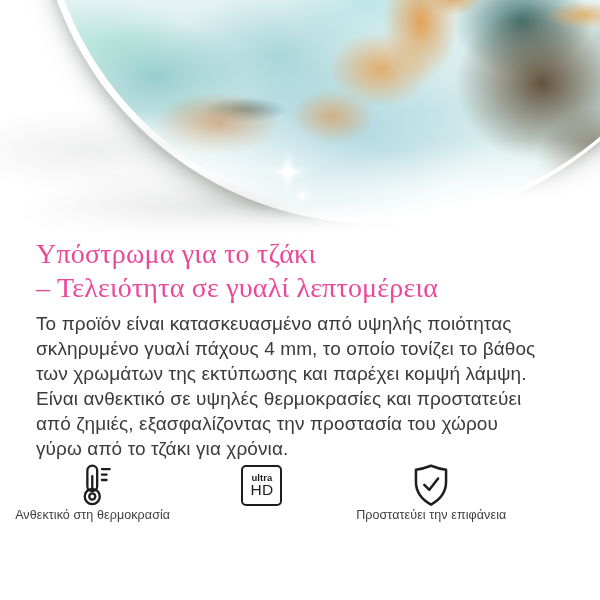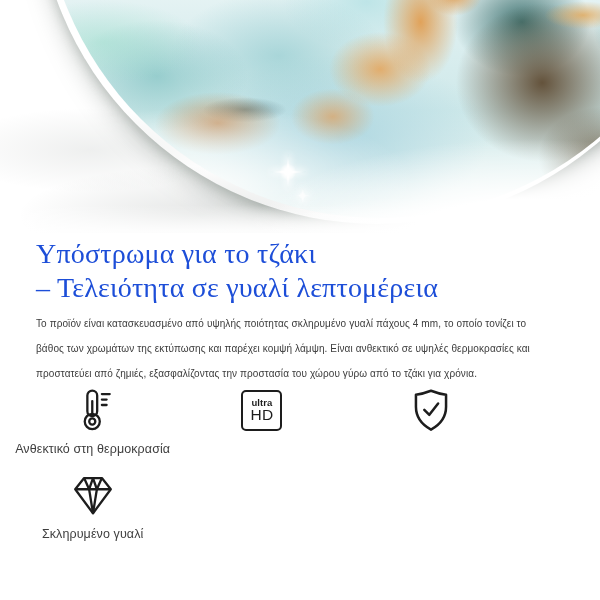--- a/index.html
+++ b/index.html
@@ -70,37 +70,37 @@
     position:absolute;inset:28%;border-radius:50%;
     background:radial-gradient(circle,#fff 0 30%, rgba(255,255,255,0) 75%);
   }
   .s1{left:270px;top:154px;width:36px;height:36px;}
   .s2{left:294px;top:187px;width:17px;height:17px;opacity:.85;}
 
   
   .heading{
     margin:0;padding:4px 36px 0 36px;
     font-family:"Liberation Serif","DejaVu Serif",serif;
-    font-weight:400;font-size:28px;line-height:34px;color:#1d4ed8;
+    font-weight:400;font-size:28px;line-height:34px;color:#ec4899;
     letter-spacing:.2px;
   }
   .heading span{display:block;}
   .desc{
     margin:6px 36px 0 36px;max-width:512px;
-    font-size:10px;line-height:25px;color:#3b3b3b;letter-spacing:.1px;
+    font-size:19px;line-height:25px;color:#3b3b3b;letter-spacing:.1px;
   }
 
   
   .features{
     margin:1px 0 0 8px;width:508px;
     display:grid;grid-template-columns:repeat(3,169.3px);row-gap:16px;
   }
   .feature{display:flex;flex-direction:column;align-items:center;}
   .icon-box{height:46px;display:flex;align-items:center;justify-content:center;}
-  .feature-label{margin-top:9px;font-size:12.5px;color:#3e3e3e;text-align:center;letter-spacing:.1px;}
+  .feature-label{font-size:12.5px;color:#3e3e3e;text-align:center;letter-spacing:.1px;}
   .icon-box svg{display:block;}
 
   
   .uhd{
     width:37px;height:37px;border:2.5px solid #1d1d1d;border-radius:5px;
     display:flex;flex-direction:column;align-items:center;justify-content:center;
     color:#1d1d1d;background:#fff;
   }
   .uhd-top{font-size:9.5px;font-weight:700;line-height:9px;letter-spacing:.1px;}
   .uhd-bottom{font-size:15.5px;font-weight:400;line-height:15px;letter-spacing:.2px;}
@@ -155,31 +155,20 @@
       </div>
     </div>
 
     <div class="feature">
       <div class="icon-box">
         <svg width="46" height="46" viewBox="0 0 44 44" fill="none" stroke="#1d1d1d" stroke-width="2.4" stroke-linecap="round" stroke-linejoin="round">
           <path d="M22 3.6 C17.2 5.5 12.2 6.8 7.6 7.3 L7.6 19 C7.6 29 13.6 36.3 22 40.8 C30.4 36.3 36.4 29 36.4 19 L36.4 7.3 C31.8 6.8 26.8 5.5 22 3.6 Z"></path>
           <polyline points="15.6,21.8 20.4,26.6 28.8,15.8"></polyline>
         </svg>
       </div>
+      <div class="feature-label">Προστατεύει την επιφάνεια</div>
     </div>
 
-    <div class="feature">
-      <div class="icon-box">
-        <svg width="46" height="46" viewBox="0 0 44 44" fill="none" stroke="#1d1d1d" stroke-width="2.2" stroke-linejoin="round">
-          <path d="M5 16.5 L13.5 5.8 L30.5 5.8 L39 16.5 L22 39.5 Z"></path>
-          <line x1="5" y1="16.5" x2="39" y2="16.5"></line>
-          <polyline points="13.5,5.8 18.3,16.5 22,5.8 25.7,16.5 30.5,5.8"></polyline>
-          <line x1="18.3" y1="16.5" x2="22" y2="39.5"></line>
-          <line x1="25.7" y1="16.5" x2="22" y2="39.5"></line>
-        </svg>
-      </div>
-      <div class="feature-label">Σκληρυμένο γυαλί</div>
-    </div>
 
 
 
   </div>
 </div>
 
 </body></html>

